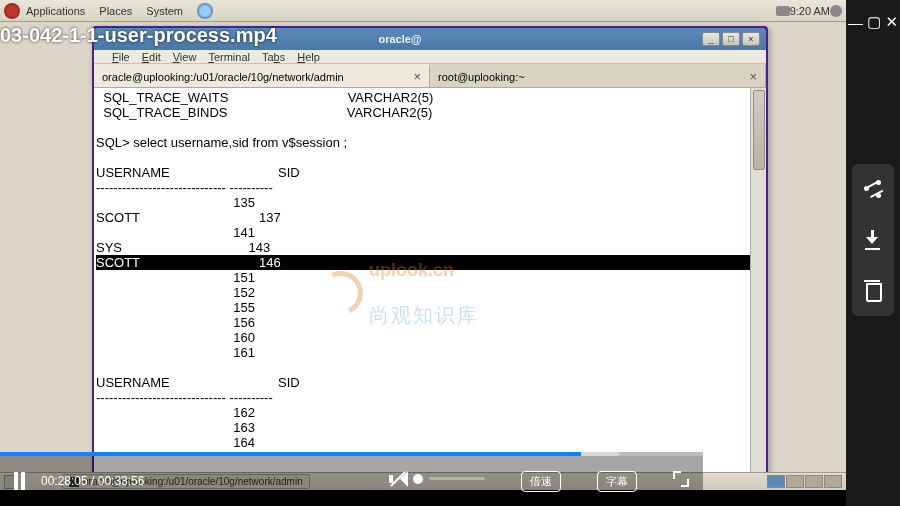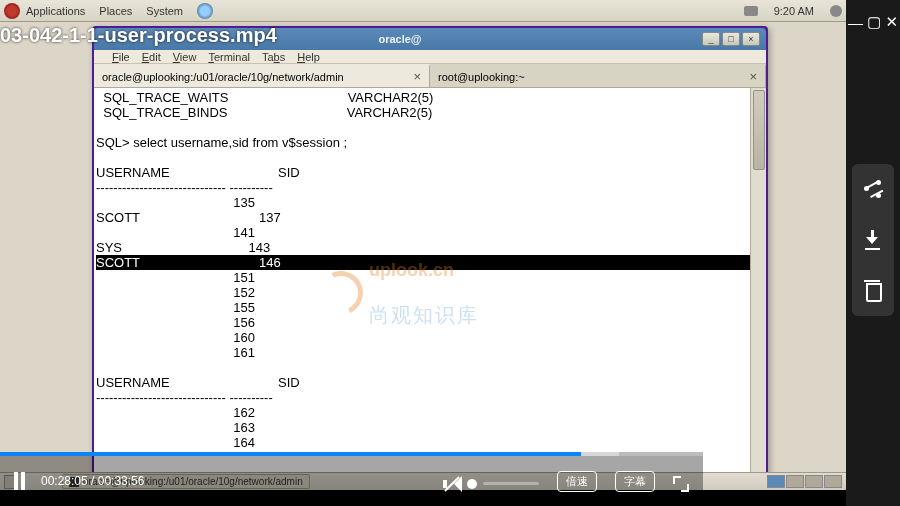--- a/index.html
+++ b/index.html
@@ -2,21 +2,21 @@
 <html><head>
 <meta charset="utf-8">
 <style>
 *{margin:0;padding:0;box-sizing:border-box;font-family:sans-serif}
 body{width:900px;height:506px;background:#000;position:relative;overflow:hidden}
 .video-area{position:absolute;top:0;left:0;width:846px;height:506px;background:#000}
 .desktop{position:absolute;top:0;left:0;width:846px;height:490px;background:#dcd6c8}
 .gnome-panel{height:22px;background:linear-gradient(#e8e4d8,#d8d4c4);border-bottom:1px solid #a09888;display:flex;align-items:center;padding:0 4px;font-size:11px;color:#333}
 .panel-icon{width:16px;height:16px;background:radial-gradient(circle,#c0392b 40%,#922 70%);border-radius:50%;margin-right:6px}
 .panel-item{margin-right:14px;cursor:pointer}
-.panel-right{margin-left:auto;display:flex;align-items:center;gap:16px}
+.panel-right{margin-left:auto;display:flex;align-items:center;gap:0}
 .tray-icon{width:14px;height:10px;background:#888;border-radius:2px}
 .term-window{position:absolute;top:26px;left:92px;width:676px;height:464px;background:#4c1d95;border:2px solid #4c1d95;border-radius:4px 4px 0 0;box-shadow:2px 2px 6px rgba(0,0,0,.3)}
 .term-title{height:22px;background:linear-gradient(#5c8ab8,#4878a6);border-radius:4px 4px 0 0;display:flex;align-items:center;padding:0 6px;font-size:11px;color:#fff}
 .term-title-text{flex:1;text-align:center;font-weight:bold;opacity:.9}
 .wbtn{width:18px;height:14px;background:linear-gradient(#e8e8e0,#c8c8b8);border:1px solid #888;border-radius:2px;margin-left:2px;font-size:9px;line-height:12px;text-align:center;color:#333;cursor:pointer}
 .menubar{height:14px;background:#ede9dd;display:flex;align-items:center;padding:0 18px;font-size:11px;color:#333;border-bottom:1px solid #c8c0b0}
 .menubar span{margin-right:12px;cursor:pointer}
 .menubar span u{text-decoration:underline}
 .tabs{height:24px;background:#d8d4c4;display:flex;border-bottom:1px solid #b0a898}
 .tab{flex:1;display:flex;align-items:center;padding:0 8px;font-size:11px;background:#ede9dd;border-right:1px solid #b0a898;border-top:2px solid #ede9dd;cursor:pointer}
@@ -40,21 +40,21 @@
 .ws{width:18px;height:13px;background:#b0a898;border:1px solid #888}
 .ws.active{background:#5c8ab8}
 .overlay-title{position:absolute;top:24px;left:0;width:846px;text-align:left;font-size:20px;font-weight:bold;color:#fff;text-shadow:0 0 3px rgba(0,0,0,.8);font-family:"Microsoft YaHei",sans-serif;pointer-events:none}
 .controls{position:absolute;bottom:0;left:0;width:703px;height:54px;background:rgba(0,0,0,.35);display:flex;flex-direction:column}
 .progress{height:4px;background:rgba(255,255,255,.25);position:relative}
 .progress-played{position:absolute;height:100%;background:#0a84ff;left:0}
 .progress-loaded{position:absolute;height:100%;background:rgba(255,255,255,.4);left:0}
 .ctrl-row{flex:1;display:flex;align-items:center;padding:0 14px;color:#fff;font-size:12px;gap:16px}
 .play-btn{display:flex;gap:3px;cursor:pointer}
 .play-btn div{width:4px;height:18px;background:#fff}
-.ctrl-right{margin-left:auto;display:flex;align-items:flex-end;gap:18px}
+.ctrl-right{margin-left:auto;display:flex;align-items:flex-start;gap:36px}
 .mute-icon{position:relative;width:18px;height:16px;cursor:pointer}
 .mute-icon::before{content:"";position:absolute;left:0;top:4px;width:4px;height:8px;background:#fff}
 .mute-icon::after{content:"";position:absolute;left:3px;top:0;border:8px solid transparent;border-right:8px solid #fff}
 .mute-slash{position:absolute;left:-1px;top:7px;width:20px;height:2px;background:#fff;transform:rotate(-45deg)}
 .vol{display:flex;align-items:center;gap:6px}
 .vol-dot{width:10px;height:10px;background:#fff;border-radius:50%}
 .vol-track{width:56px;height:3px;background:rgba(255,255,255,.35);border-radius:2px}
 .pill{border:1px solid #fff;border-radius:4px;padding:2px 8px;font-size:11px;cursor:pointer}
 .fs-icon{width:16px;height:16px;position:relative;cursor:pointer}
 .fs-icon::before,.fs-icon::after{content:"";position:absolute;width:6px;height:6px;border:2px solid #fff}

